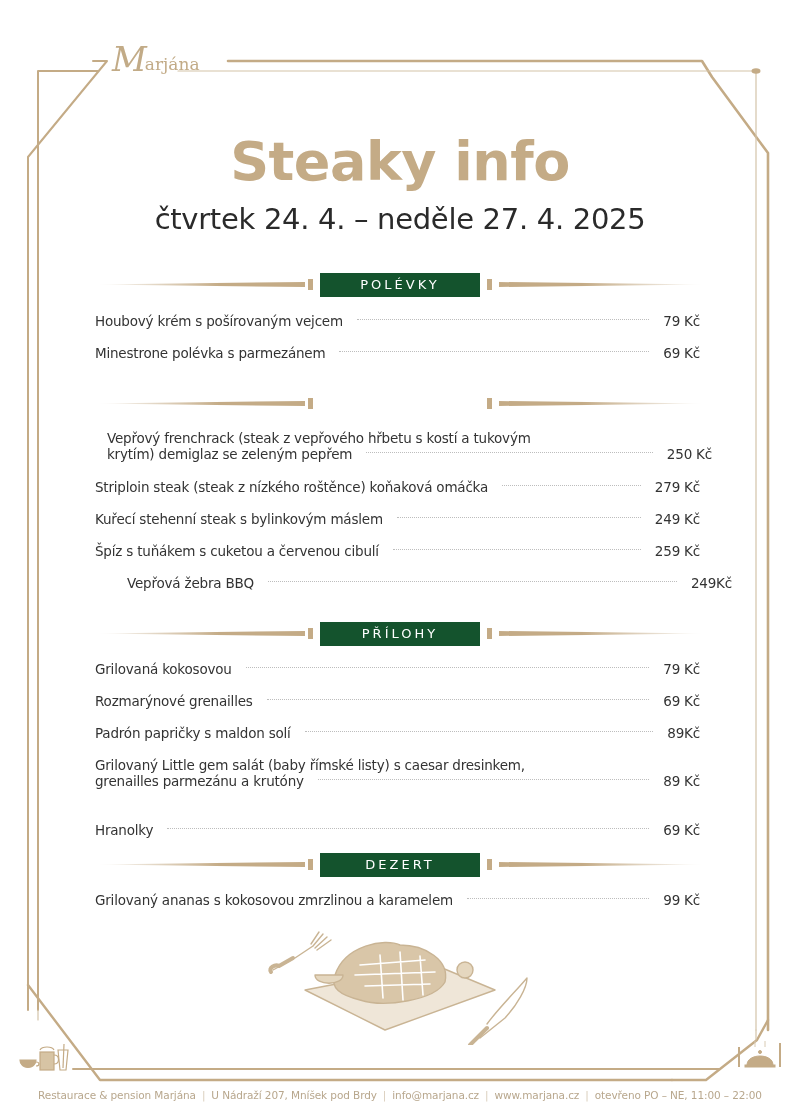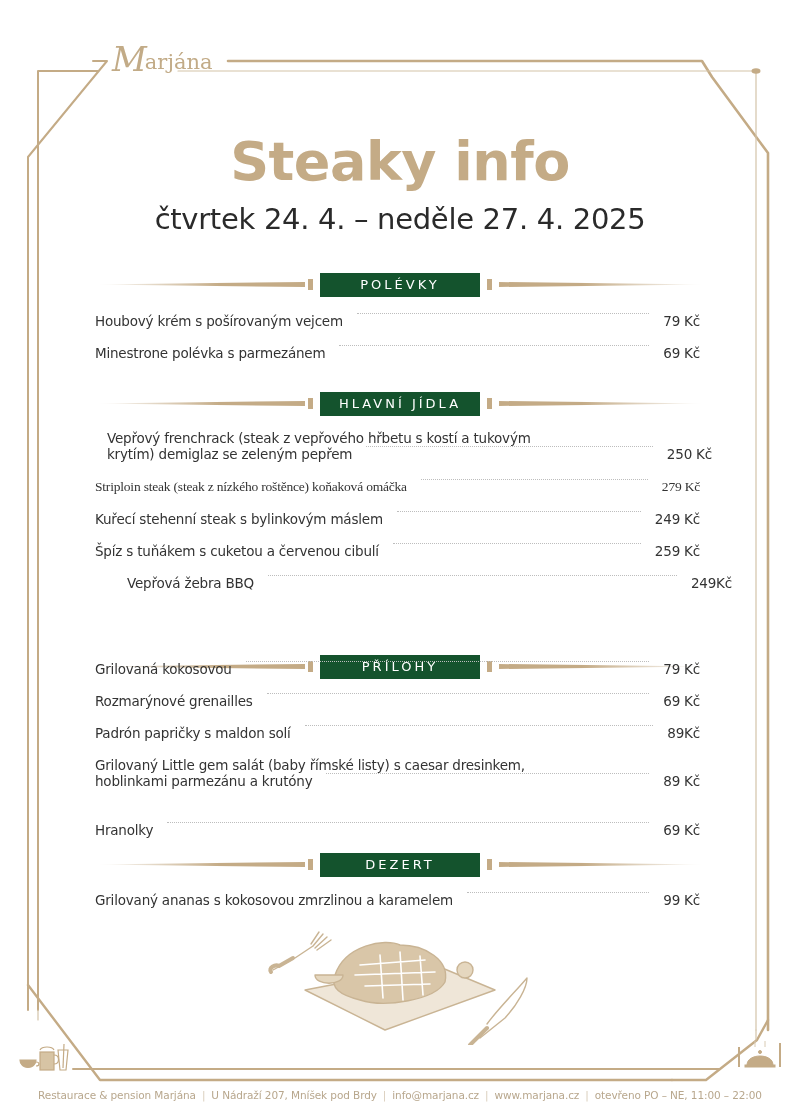--- a/index.html
+++ b/index.html
@@ -2,41 +2,41 @@
 <html><head>
 <meta charset="utf-8">
 <style>
   html, body { margin: 0; padding: 0; background: #ffffff; }
   body { width: 800px; height: 1115px; position: relative; overflow: hidden;
          font-family: "DejaVu Sans", sans-serif; color: #2b2b2b; }
   #frame { position: absolute; left: 0; top: 0; width: 800px; height: 1115px; pointer-events: none; }
 
   .logo { position: absolute; left: 112px; top: 36px; height: 40px; display: flex; align-items: flex-end; }
   .logo-m { font-family: "DejaVu Serif", serif; font-style: italic; font-size: 34px; color: #c2ab87; line-height: 1; }
-  .logo-rest { font-family: "DejaVu Serif", serif; font-size: 21px; color: #c2ab87; line-height: 1; margin-bottom: 3px; margin-left: -2px; }
+  .logo-rest { font-family: "DejaVu Serif", serif; font-size: 17px; color: #c2ab87; line-height: 1; margin-bottom: 3px; margin-left: -2px; }
 
   .title { position: absolute; left: 0; width: 800px; top: 130px; text-align: center;
            font-family: "DejaVu Sans", sans-serif; font-weight: bold; font-size: 54px; color: #c4ab86; letter-spacing: -0.5px; }
   .subtitle { position: absolute; left: 0; width: 800px; top: 202px; text-align: center;
               font-family: "DejaVu Sans", sans-serif; font-size: 29px; color: #2a2a2a; letter-spacing: -0.3px; }
 
   .section-banner { position: absolute; left: 95px; width: 610px; height: 24px; }
   .banner-line-left { position: absolute; left: 0; top: 9px; width: 210px; height: 5px;
                       background: linear-gradient(to right, rgba(196,171,134,0) 0%, #c4ab86 60%, #c4ab86 100%);
                       clip-path: polygon(0 50%, 100% 0, 100% 100%); }
   .banner-line-right { position: absolute; right: 0; top: 9px; width: 206px; height: 5px;
                        background: linear-gradient(to left, rgba(196,171,134,0) 0%, #c4ab86 60%, #c4ab86 100%);
                        clip-path: polygon(0 0, 100% 50%, 0 100%); }
   .banner-nub-left { position: absolute; left: 213px; top: 6px; width: 5px; height: 11px; background: #c4ab86; }
   .banner-nub-right { position: absolute; left: 392px; top: 6px; width: 5px; height: 11px; background: #c4ab86; }
   .banner-box { position: absolute; left: 225px; top: 0; width: 160px; height: 24px; background: #14532d;
                 color: #fff; font-size: 13px; letter-spacing: 3px; text-align: center; line-height: 24px; }
 
   .item { position: absolute; left: 95px; width: 605px; font-size: 13.5px; color: #333; letter-spacing: -0.2px; }
-  .item .row { display: flex; align-items: flex-start; }
+  .item .row { display: flex; align-items: center; }
   .item .name { white-space: nowrap; }
   .item .leader { flex: 1; border-bottom: 1px dotted #bdbdbd; margin: 0 14px 4px 14px; min-width: 20px; }
   .item .price { white-space: nowrap; }
   .item .line1 { display: block; }
 
   .illustration { position: absolute; left: 265px; top: 920px; width: 270px; height: 125px; }
   .icon-drinks { position: absolute; left: 18px; top: 1040px; width: 52px; height: 32px; }
   .icon-cloche { position: absolute; left: 735px; top: 1037px; width: 48px; height: 34px; }
 
   .footer { position: absolute; left: 0; width: 800px; top: 1089px; text-align: center; font-size: 10.5px; color: #b8a78d; letter-spacing: -0.1px; }
@@ -94,33 +94,32 @@
   <div class="row">
       <span class="name">Minestrone polévka s parmezánem</span>
       <span class="leader"></span>
       <span class="price">69 Kč</span>
     </div>
 </div>
 
 <div class="section-banner" style="top:392px;">
   <div class="banner-line-left"></div>
   <div class="banner-nub-left"></div>
-  <div class="banner-box">HLAVNÍ JÍDLA</div>
   <div class="banner-nub-right"></div>
   <div class="banner-line-right"></div>
 </div>
 <div class="item" style="top:430px;margin-left:12px;">
   <span class="line1">Vepřový frenchrack (steak z vepřového hřbetu s kostí a tukovým</span>
   <div class="row">
       <span class="name">krytím) demiglaz se zeleným pepřem</span>
       <span class="leader"></span>
       <span class="price">250 Kč</span>
     </div>
 </div>
-<div class="item" style="top:479px;font-family:Liberation Serif, serif;">
+<div class="item" style="top:479px;">
   <div class="row">
       <span class="name">Striploin steak (steak z nízkého roštěnce) koňaková omáčka</span>
       <span class="leader"></span>
       <span class="price">279 Kč</span>
     </div>
 </div>
 <div class="item" style="top:511px;">
   <div class="row">
       <span class="name">Kuřecí stehenní steak s bylinkovým máslem</span>
       <span class="leader"></span>
@@ -135,21 +134,21 @@
     </div>
 </div>
 <div class="item" style="top:575px;margin-left:32px;">
   <div class="row">
       <span class="name">Vepřová žebra BBQ</span>
       <span class="leader"></span>
       <span class="price">249Kč</span>
     </div>
 </div>
 
-<div class="section-banner" style="top:655px;">
+<div class="section-banner" style="top:622px;">
   <div class="banner-line-left"></div>
   <div class="banner-nub-left"></div>
   <div class="banner-box">PŘÍLOHY</div>
   <div class="banner-nub-right"></div>
   <div class="banner-line-right"></div>
 </div>
 <div class="item" style="top:661px;">
   <div class="row">
       <span class="name">Grilovaná kokosovou</span>
       <span class="leader"></span>
@@ -166,21 +165,21 @@
 <div class="item" style="top:725px;">
   <div class="row">
       <span class="name">Padrón papričky s maldon solí</span>
       <span class="leader"></span>
       <span class="price">89Kč</span>
     </div>
 </div>
 <div class="item" style="top:757px;">
   <span class="line1">Grilovaný Little gem salát (baby římské listy) s caesar dresinkem,</span>
   <div class="row">
-      <span class="name">hoblinkami parmezánu a krutóny</span>
+      <span class="name">grenailles parmezánu a krutóny</span>
       <span class="leader"></span>
       <span class="price">89 Kč</span>
     </div>
 </div>
 <div class="item" style="top:806px;margin-top:16px;">
   <div class="row">
       <span class="name">Hranolky</span>
       <span class="leader"></span>
       <span class="price">69 Kč</span>
     </div>

